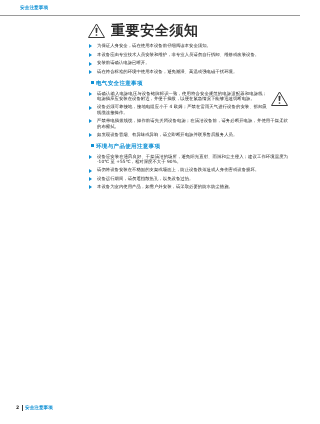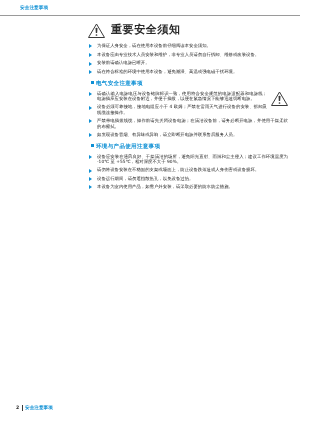--- a/index.html
+++ b/index.html
@@ -61,21 +61,21 @@
     left: 0;
     top: 1px;
     width: 17px;
     height: 15px;
   }
   .warn-icon svg { display: block; }
   .doc-title {
     position: absolute;
     left: 23px;
     top: 0px;
-    font-size: 11px;
+    font-size: 14px;
     font-weight: bold;
     color: #2b2b2b;
     letter-spacing: 0.6px;
     line-height: 16px;
     white-space: nowrap;
   }
 
   
   .section-heading {
     font-size: 5.6px;

